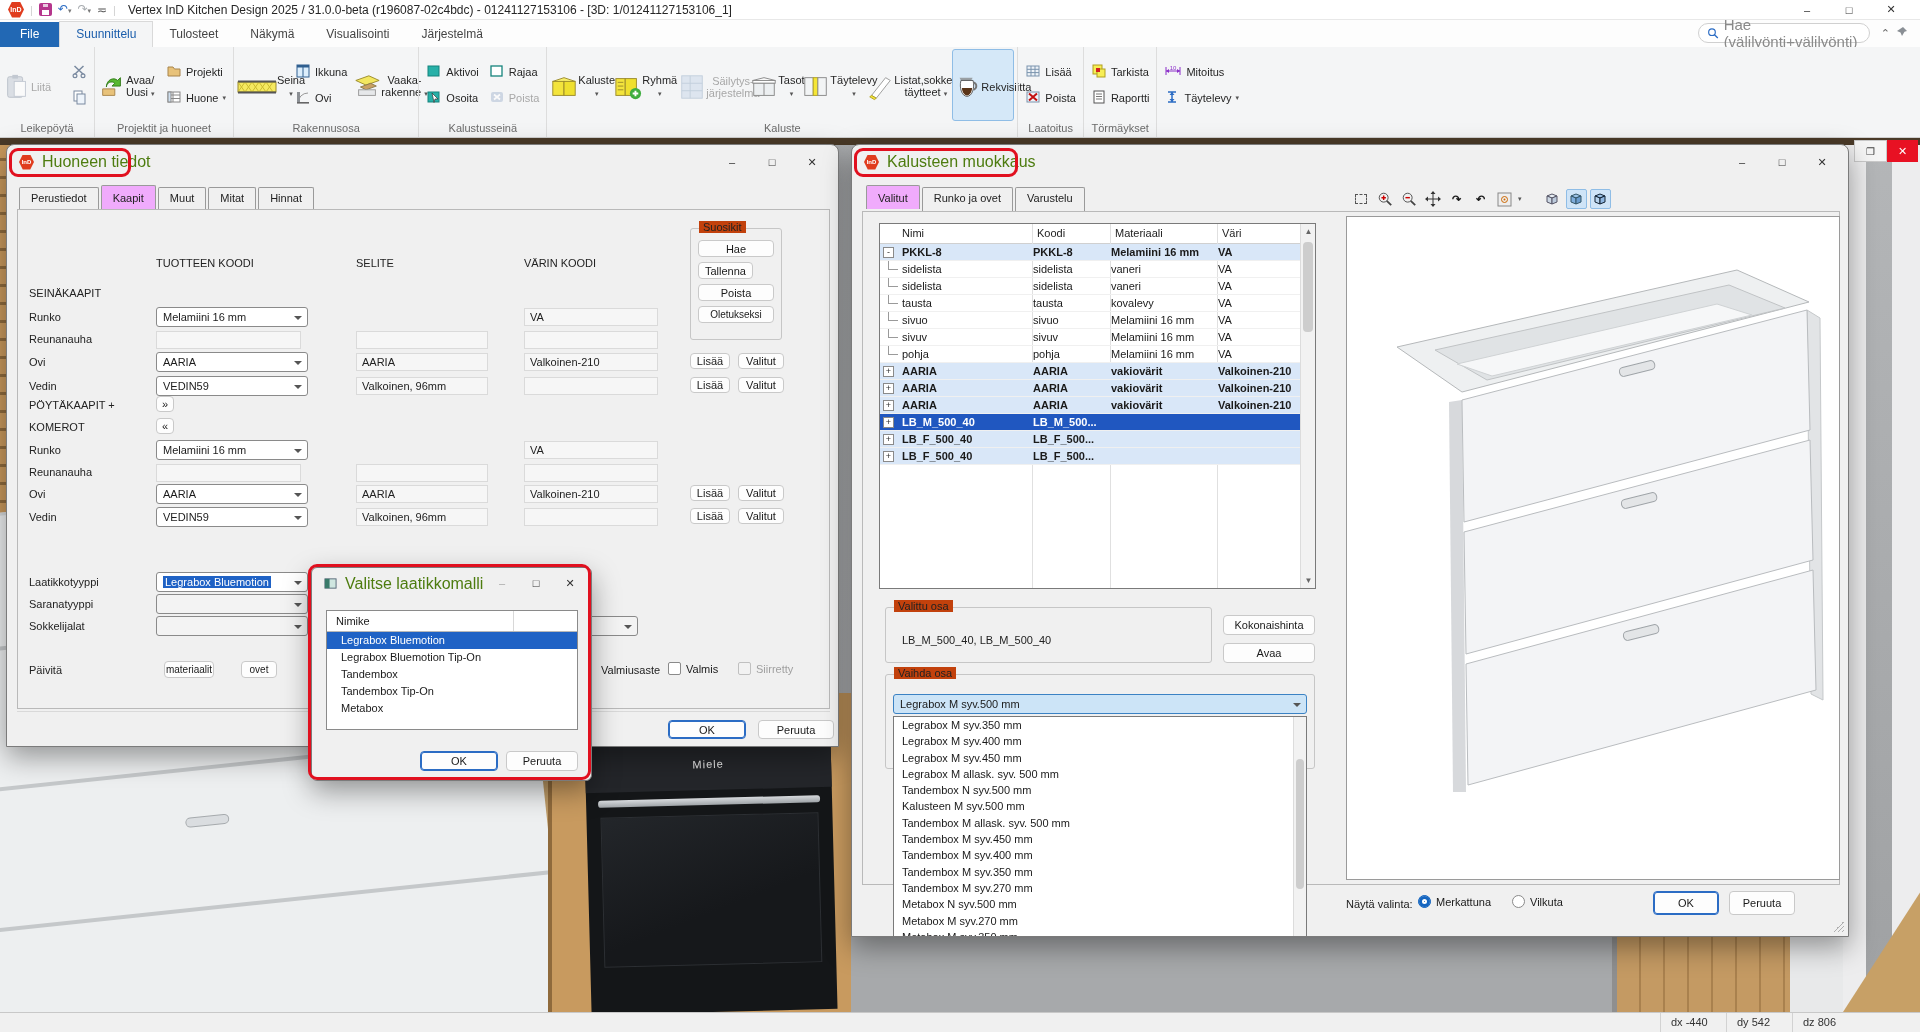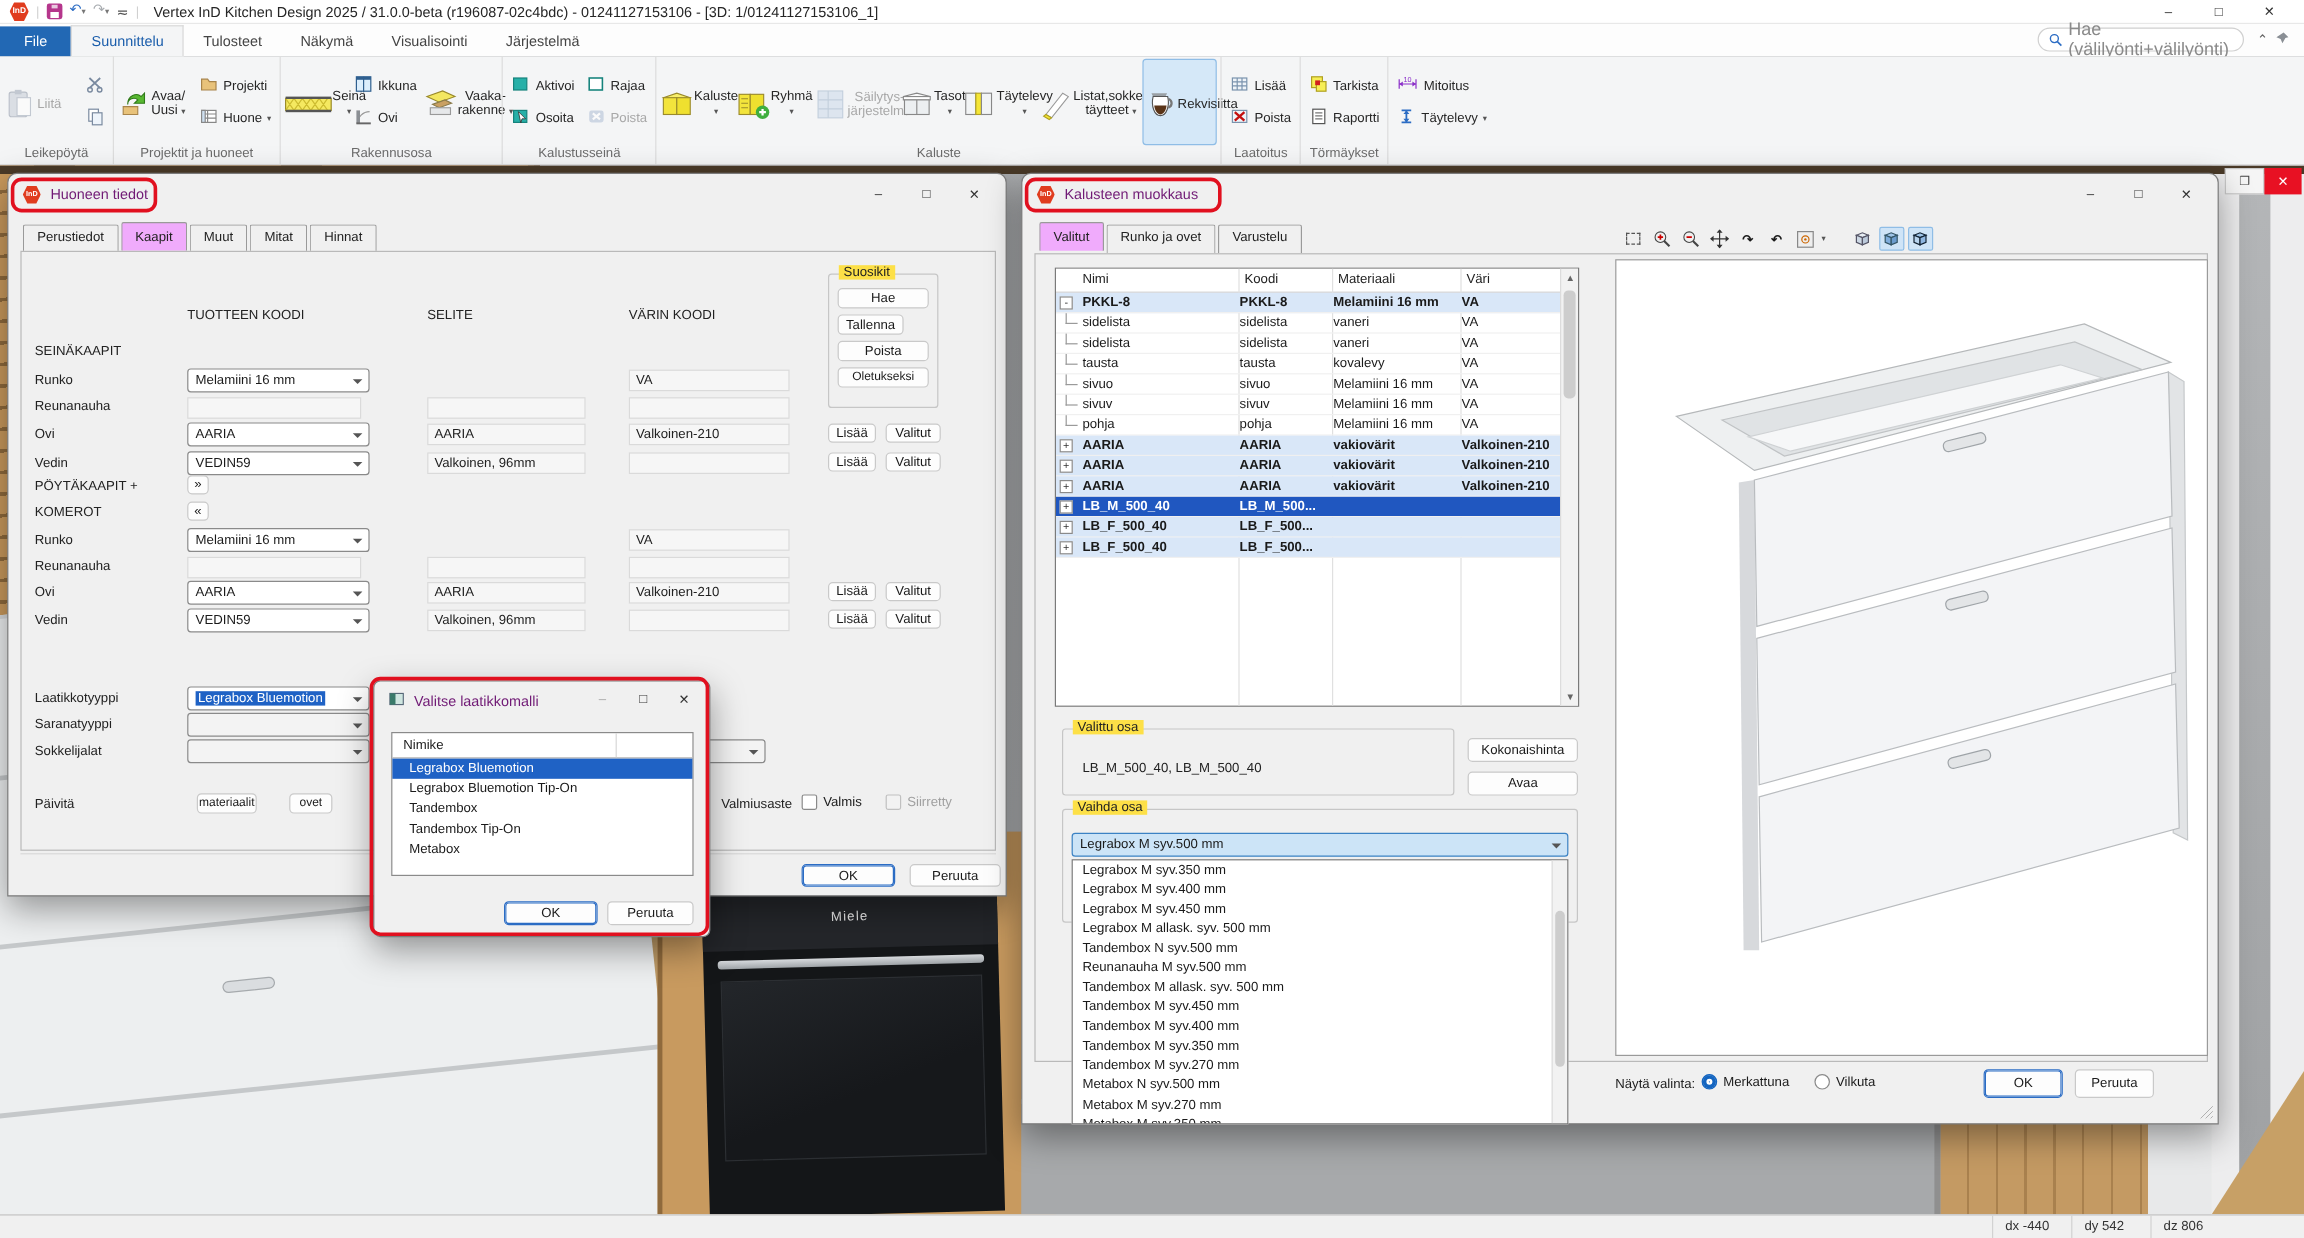--- a/index.html
+++ b/index.html
@@ -69,21 +69,21 @@
       background:repeating-linear-gradient(90deg,#c49a63 0 22px,#b08а52 22px 24px); background:repeating-linear-gradient(90deg,#c49a63 0 22px,#a9814e 22px 24px); border-left:5px solid #8f8f8f; }
   .sc-baseWhite { position:absolute; left:1790px; top:768px; width:130px; height:106px; background:#e8e9ea; }
   .sc-wallR { position:absolute; left:1843px; top:0; width:77px; height:874px; background:#ededee; }
   .sc-edgeR { position:absolute; left:1866px; top:0; width:26px; height:874px; background:linear-gradient(#b4b6b8,#9fa1a3); }
   .sc-floorR { position:absolute; left:1843px; top:690px; width:77px; height:184px; background:#c7a066; clip-path:polygon(0 100%,100% 35%,100% 100%); }
 
   
   .dlg { position:absolute; background:#f0f0f0; border:1px solid #7b7b7b; border-radius:8px 8px 0 0;
          box-shadow:0 10px 28px rgba(0,0,0,.38); }
   .dtitle { height:34px; display:flex; align-items:center; padding:0 12px; gap:8px; }
-  .dtitle .txt { font-size:12px; color:#701a75;text-align:right; }
+  .dtitle .txt { font-size:16px; color:#4d7c0f;text-align:right; }
   .dlogo { width:15px; height:15px; background:#e03c1e; border-radius:3px; clip-path:polygon(25% 0,75% 0,100% 50%,75% 100%,25% 100%,0 50%);
            color:#fff; font-size:6px; font-weight:bold; display:flex; align-items:center; justify-content:center; }
   .dbtns { position:absolute; right:6px; top:4px; display:flex; }
   .dbtn { width:40px; height:26px; display:flex; align-items:center; justify-content:center; font-size:11px; color:#333; }
   .redbox { position:absolute; border:3px solid #e1101f; border-radius:9px; pointer-events:none; }
 
   .tabstrip { position:absolute; display:flex; }
   .tab { padding:4px 11px 5px; border:1px solid #9a9a9a; border-bottom:none; background:#f0f0f0; margin-right:2px;
          border-radius:2px 2px 0 0; color:#222; }
   .tab.on { background:#f0abfc; position:relative; top:-2px; padding-top:6px; font-weight:normal; }
@@ -95,21 +95,21 @@
            display:flex; align-items:center; padding:0 18px 0 6px; }
   .combo .caret { position:absolute; right:5px; top:8px; width:0; height:0; border-left:4px solid transparent;
                   border-right:4px solid transparent; border-top:4px solid #555; }
   .combo.empty { background:#f3f3f3; }
   .combo .selhl { background:#1f62c5; color:#fff; padding:0 2px; }
   .flat { position:absolute; height:18px; background:#f6f6f6; border:1px solid #dadada; display:flex; align-items:center; padding:0 5px; color:#222; }
   .btn { position:absolute; background:#fdfdfd; border:1px solid #c9c9c9; border-radius:4px; display:flex;
          align-items:center; justify-content:center; color:#1a1a1a; }
   .btn.focus { border:1px solid #2b6cc4; box-shadow:0 0 0 1px #2b6cc4 inset; }
   .grp { position:absolute; border:1px solid #c6c6c6; border-radius:3px; }
-  .grp > .gt { position:absolute; top:-8px; left:8px; background:#fde047; padding:0 4px; color:#222; }
+  .grp > .gt { position:absolute; top:-8px; left:8px; background:#c2410c; padding:0 4px; color:#222; }
   .cb { position:absolute; display:flex; align-items:center; gap:5px; }
   .cb .box { width:13px; height:13px; background:#fff; border:1px solid #8a8a8a; border-radius:2px; }
   .cb.dis { color:#a0a0a0; } .cb.dis .box { border-color:#c0c0c0; background:#f2f2f2; }
   .rb { display:flex; align-items:center; gap:5px; }
   .rb .cir { width:13px; height:13px; border-radius:50%; background:#fff; border:1px solid #8a8a8a; }
   .rb.on .cir { background:#1465c0; border-color:#1465c0; box-shadow:inset 0 0 0 3px #1465c0, inset 0 0 0 5px #fff; }
 
   
   #ftable { position:absolute; background:#fff; border:1px solid #7a7a7a; box-shadow:0 0 0 1px #fff inset; }
   #ftable .thead { height:20px; border-bottom:1px solid #d0d0d0; position:relative; background:#fff; }
@@ -923,21 +923,21 @@
       <span class="caret"></span>
   </div>
   <div id="ddown" style="left:41px;top:571px;width:414px;height:221px">
     <div>
 
     <div class="opt">Legrabox M syv.350 mm</div>
         <div class="opt">Legrabox M syv.400 mm</div>
         <div class="opt">Legrabox M syv.450 mm</div>
         <div class="opt">Legrabox M allask. syv. 500 mm</div>
         <div class="opt">Tandembox N syv.500 mm</div>
-        <div class="opt">Reunanauha M syv.500 mm</div>
+        <div class="opt">Kalusteen M syv.500 mm</div>
         <div class="opt">Tandembox M allask. syv. 500 mm</div>
         <div class="opt">Tandembox M syv.450 mm</div>
         <div class="opt">Tandembox M syv.400 mm</div>
         <div class="opt">Tandembox M syv.350 mm</div>
         <div class="opt">Tandembox M syv.270 mm</div>
         <div class="opt">Metabox N syv.500 mm</div>
         <div class="opt">Metabox M syv.270 mm</div>
         <div class="opt">Metabox M syv.350 mm</div>
       </div>
     <div class="vscroll" style="width:13px">

